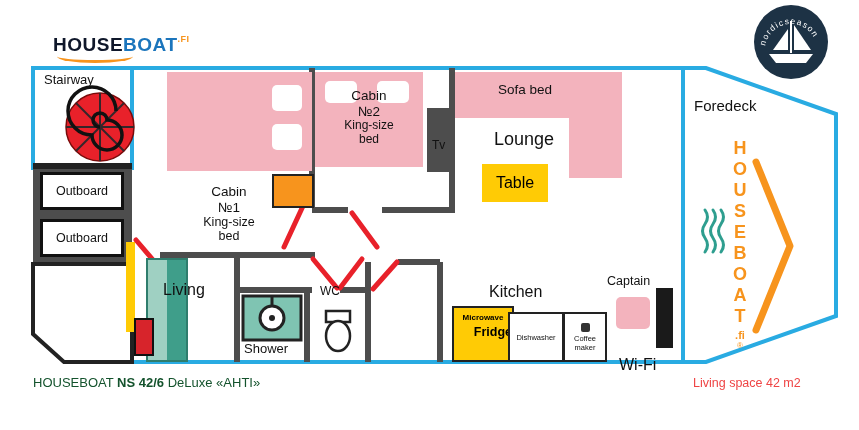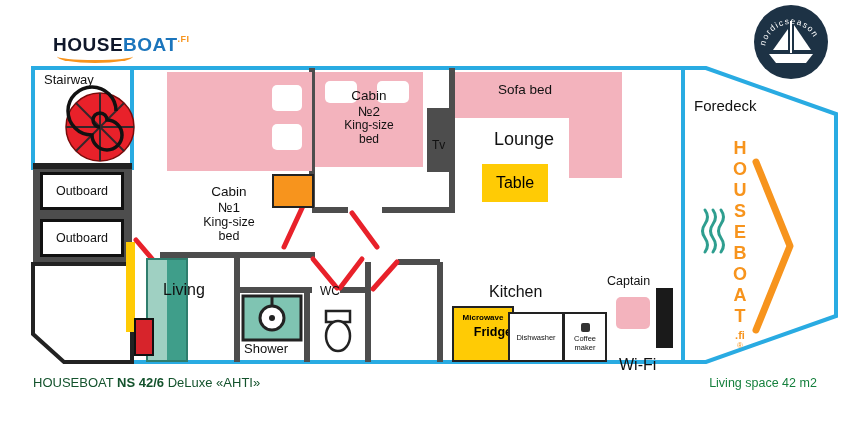--- a/index.html
+++ b/index.html
@@ -23,22 +23,22 @@
   .yellowbox{position:absolute;background:#ffcb05;z-index:1;}
   .outboard{position:absolute;left:40px;width:78px;height:32px;background:#fff;border:3px solid #111;
             z-index:2;font-size:12.5px;color:#111;}
   .appliance{position:absolute;background:#fff;border:2px solid #222;z-index:1;color:#111;}
   .vertword{writing-mode:vertical-rl;text-orientation:upright;font-weight:700;color:#f7941d;
             font-size:18px;letter-spacing:1px;line-height:1;}
   .brandcol{position:absolute;left:728px;top:138px;width:24px;display:flex;flex-direction:column;
             align-items:center;z-index:2;}
   .footer-left{position:absolute;left:33px;top:375px;font-size:13px;color:#14532d;z-index:3;}
   .footer-left .bold{font-weight:700;}
-  .footer-right{position:absolute;left:693px;top:376px;width:140px;text-align:center;font-size:12.5px;
-                color:#15803d;z-index:3;}
+  .footer-right{position:absolute;left:693px;top:376px;width:140px;text-align:left;font-size:12.5px;
+                color:#ef4444;z-index:3;}
   .small7{font-size:7.5px;}
 </style>
 </head>
 <body>
 
 <div class="canvas">
 
   <svg class="layer" width="859" height="430" viewBox="0 0 859 430">
 
     <polygon points="683,68 706,68 836,114 836,316 706,362 683,362" fill="#ffffff" stroke="#29abe2" stroke-width="4"></polygon>

